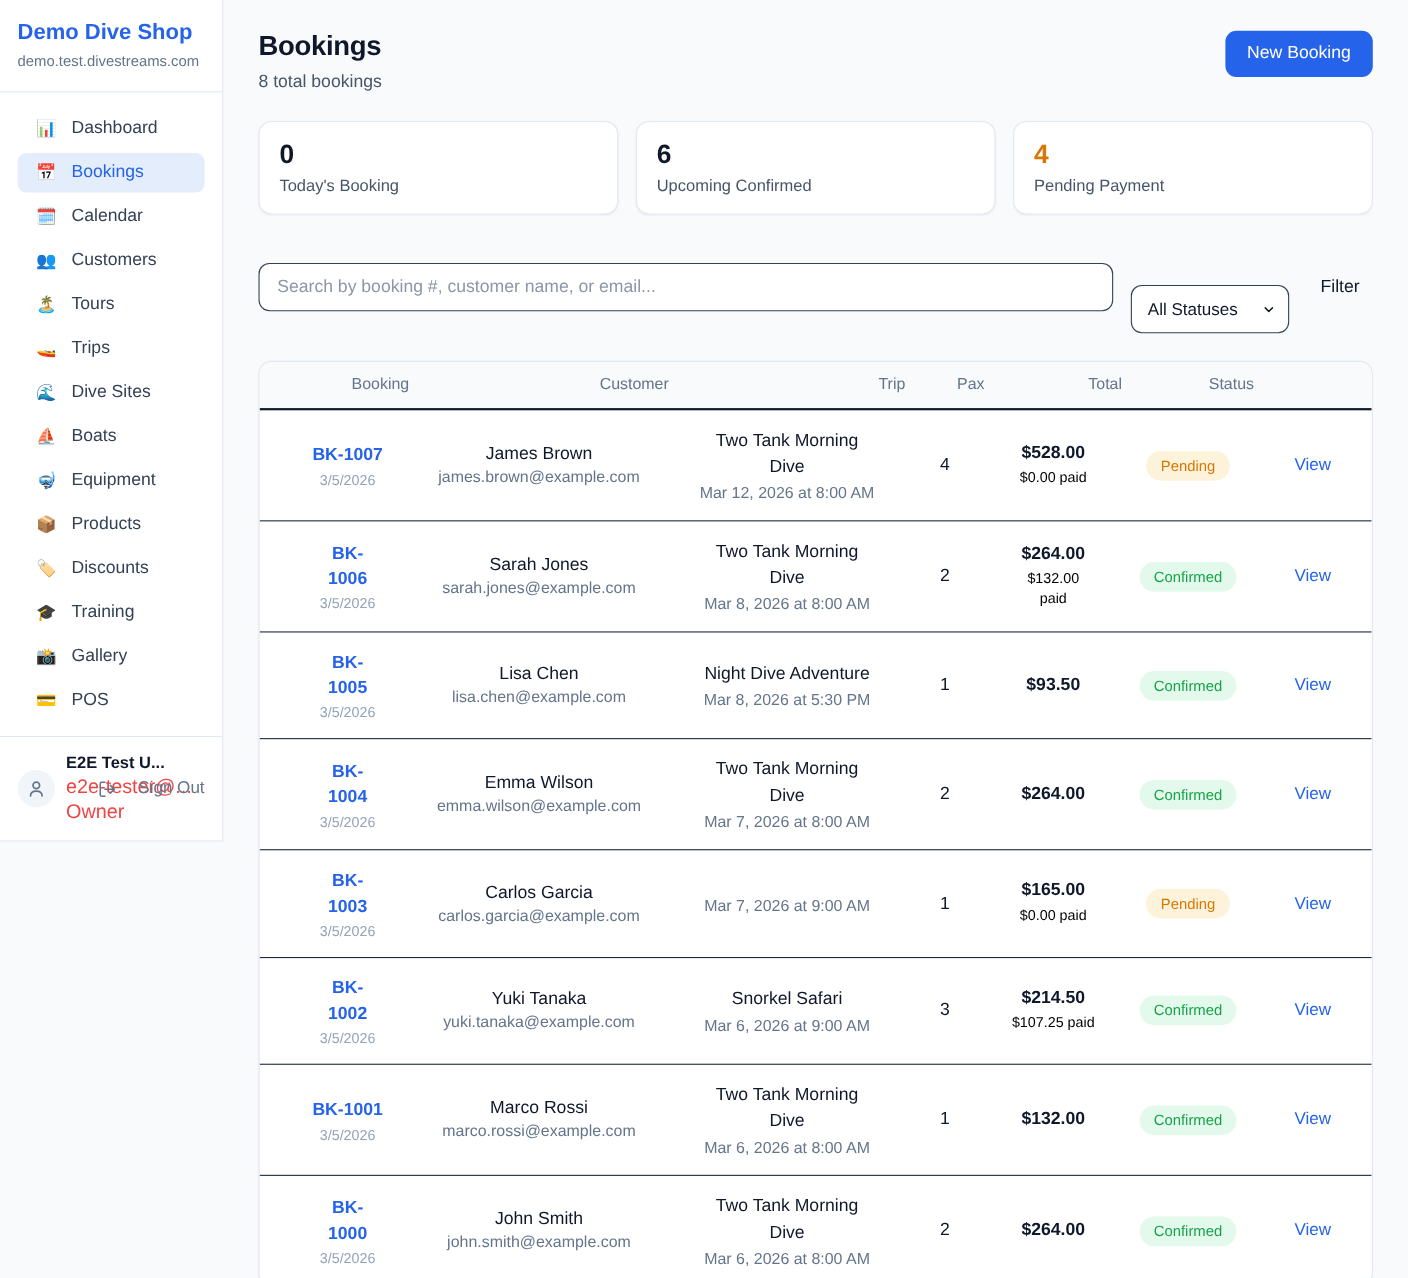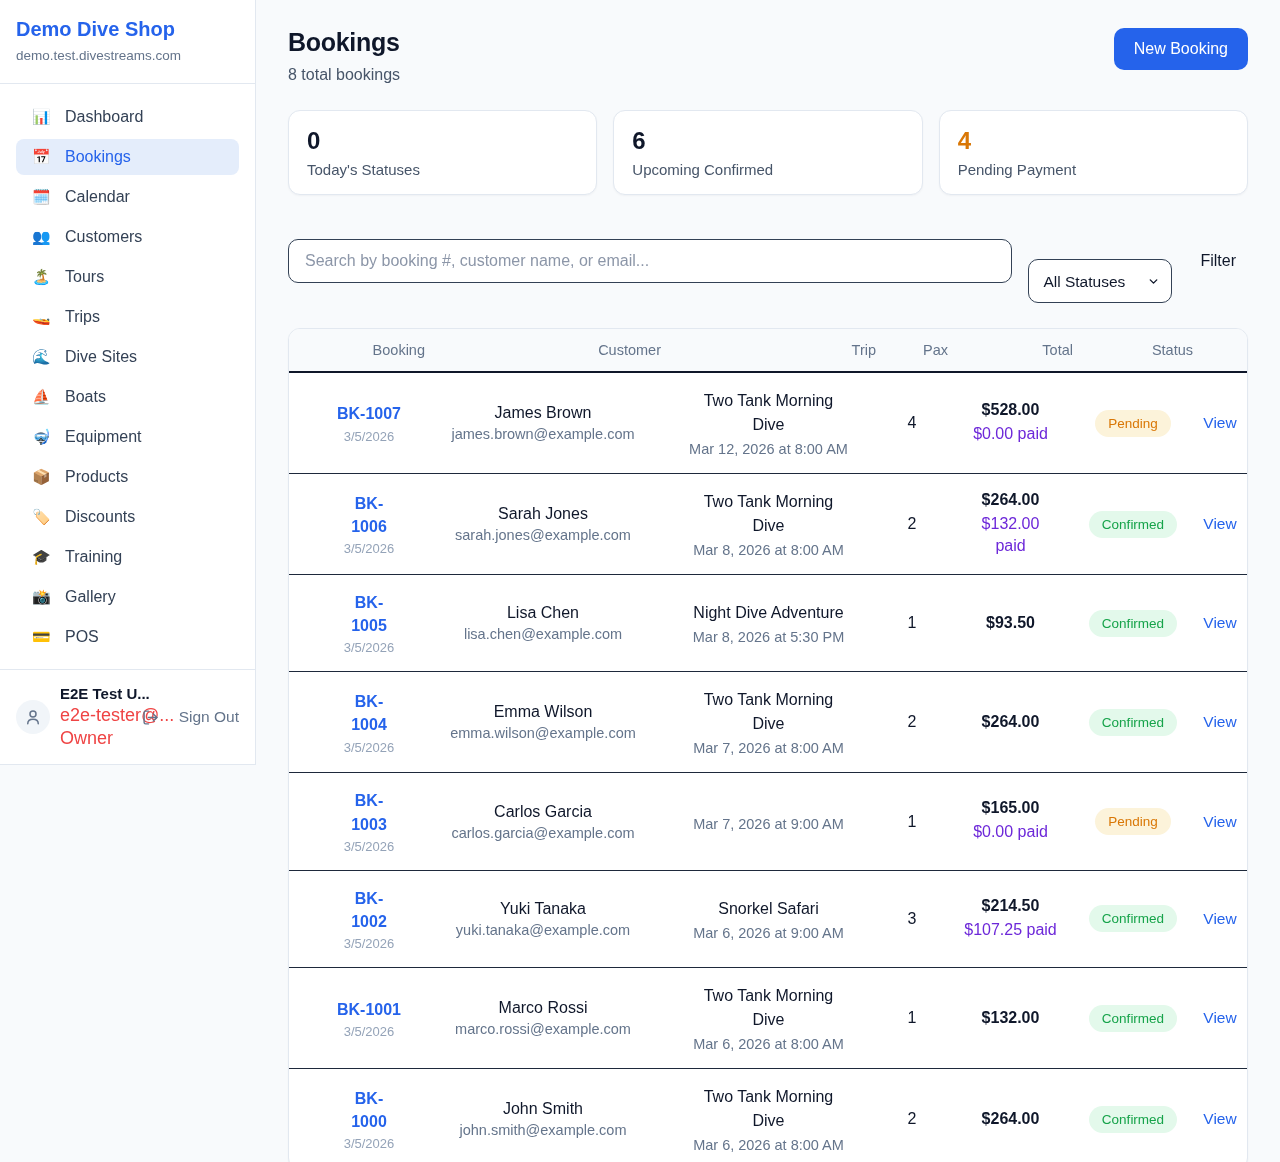--- a/index.html
+++ b/index.html
@@ -6,21 +6,21 @@
   html, body { background: #f8fafc; }
   body {
     width: 1280px; min-height: 1162px;
     font-family: "Liberation Sans", sans-serif;
     color: #0f172a;
   }
   .app { display: flex; width: 1280px; align-items: flex-start; }
 
   
   .sidebar {
-    width: 256px; background: #ffffff;
+    width: 203px; background: #ffffff;
     border-right: 1px solid #e2e8f0; border-bottom: 1px solid #e2e8f0;
     flex-shrink: 0;
   }
   .shop-header { padding: 18px 16px 20px; border-bottom: 1px solid #e2e8f0; }
   .shop-name { color: #2563eb; font-size: 20px; font-weight: 700; }
   .shop-domain { color: #64748b; font-size: 13.5px; margin-top: 7px; }
   .nav { padding: 15px 16px 10px; }
   .nav-item {
     display: flex; align-items: center; gap: 13px;
     padding: 9px 16px; border-radius: 8px;
@@ -106,21 +106,21 @@
   .trow { padding: 16px 0; align-items: center; border-bottom: 1.5px solid #1e293b; text-align: center; }
   .trow:last-child { border-bottom: none; }
   .bk-id { color: #2563eb; font-weight: 600; font-size: 16px; white-space: pre-line; line-height: 1.45; cursor: pointer; }
   .bk-date { color: #94a3b8; font-size: 13px; margin-top: 3px; }
   .cust-name { font-size: 16px; color: #0f172a; }
   .cust-email { font-size: 14.5px; color: #64748b; margin-top: 4px; }
   .trip-name { font-size: 16px; font-weight: 500; color: #0f172a; white-space: pre-line; line-height: 1.5; }
   .trip-date { font-size: 14.5px; color: #64748b; margin-top: 4px; }
   .pax-val { font-size: 16px; color: #0f172a; }
   .total-val { font-size: 16px; font-weight: 700; color: #0f172a; }
-  .paid-val { font-size: 16px; color: #6d28d9; margin-top: 4px; white-space: pre-line; line-height: 1.4; }
+  .paid-val { font-size: 13px; color: #000000; margin-top: 4px; white-space: pre-line; line-height: 1.4; }
   .paid-val:empty { display: none; }
   .badge {
     display: inline-block; padding: 6px 13px; border-radius: 999px;
     font-size: 13.5px; font-weight: 500;
   }
   .badge.pending { background: #fcf3da; color: #d97706; }
   .badge.confirmed { background: #e3f9eb; color: #16a34a; }
   .view-link { color: #2563eb; font-size: 15.5px; font-weight: 500; cursor: pointer; text-decoration: none; }
 </style>
 </head>
@@ -235,21 +235,21 @@
       <div>
         <h1 class="page-title">Bookings</h1>
         <div class="page-subtitle">8 total bookings</div>
       </div>
       <button class="btn-primary">New Booking</button>
     </div>
 
     <div class="stats">
       <div class="stat-card">
         <div class="stat-value">0</div>
-        <div class="stat-label">Today's Statuses</div>
+        <div class="stat-label">Today's Booking</div>
       </div>
       <div class="stat-card">
         <div class="stat-value">6</div>
         <div class="stat-label">Upcoming Confirmed</div>
       </div>
       <div class="stat-card">
         <div class="stat-value orange">4</div>
         <div class="stat-label">Pending Payment</div>
       </div>
     </div>

